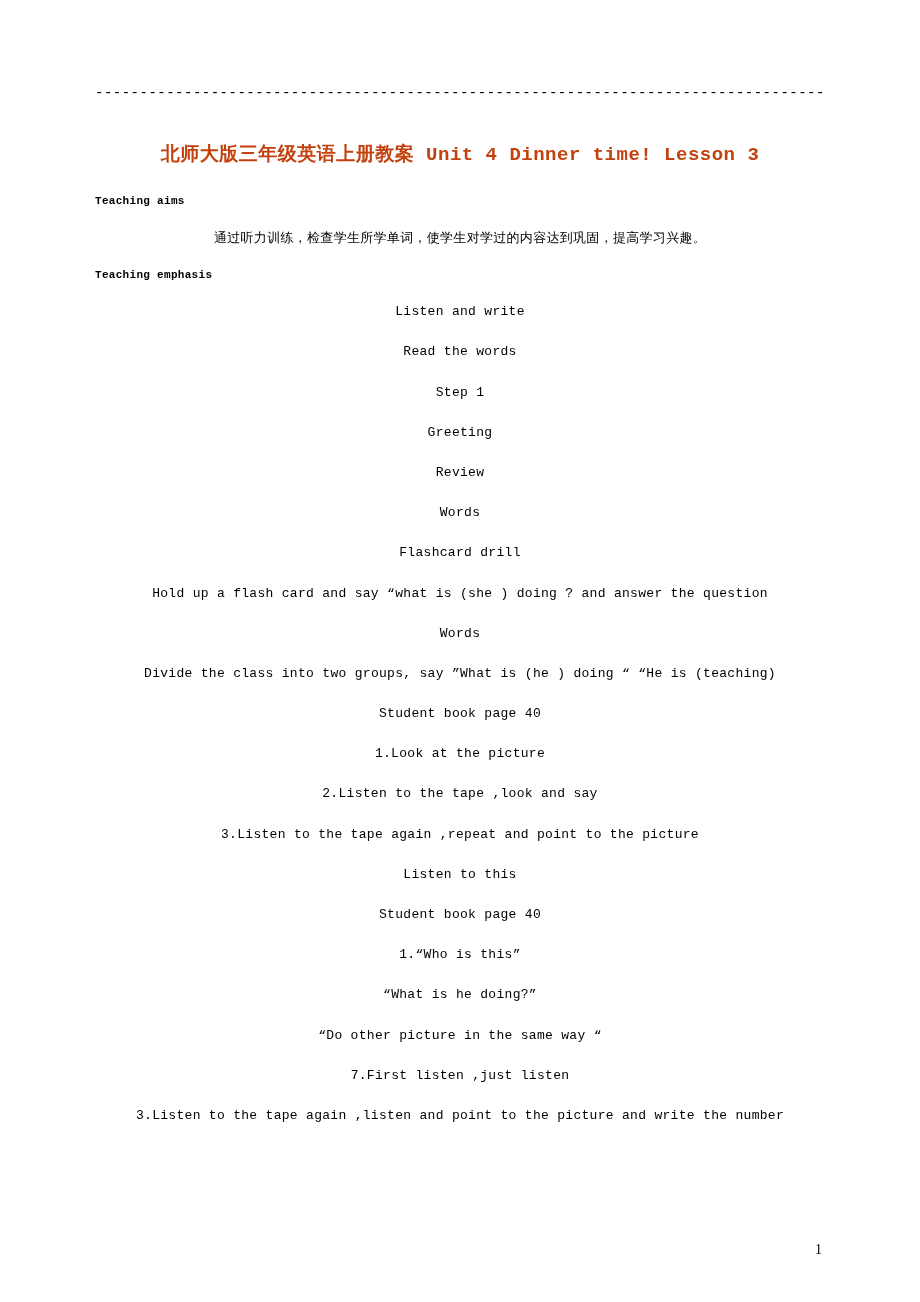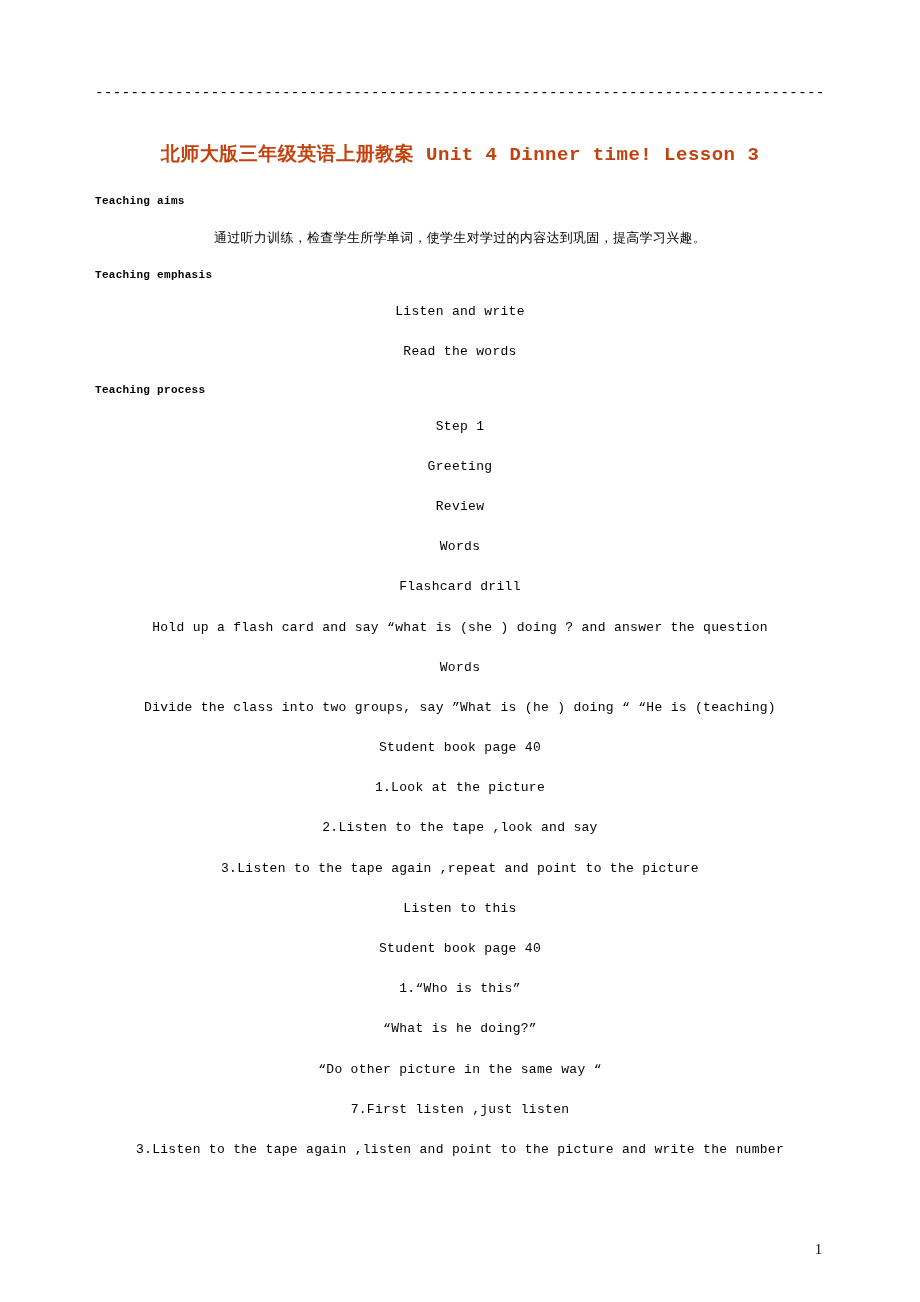--- a/index.html
+++ b/index.html
@@ -78,21 +78,20 @@
   <div class="title">北师大版三年级英语上册教案 Unit 4 Dinner time! Lesson 3</div>
 
   <div class="section-heading">Teaching aims</div>
   <div class="line cn">通过听力训练，检查学生所学单词，使学生对学过的内容达到巩固，提高学习兴趣。</div>
 
   <div class="section-heading">Teaching emphasis</div>
   <div class="line">Listen and write</div>
 
   <div class="line">Read the words</div>
 
-  <div class="section-heading">Teaching process</div>
 
   <div class="line">Step 1</div>
   <div class="line">Greeting</div>
   <div class="line">Review</div>
   <div class="line">Words</div>
   <div class="line">Flashcard drill</div>
   <div class="line">Hold up a flash card and say “what is (she ) doing ? and answer the question</div>
   <div class="line">Words</div>
   <div class="line">Divide the class into two groups, say ”What is (he ) doing “ “He is (teaching)</div>
   <div class="line">Student book page 40</div>

